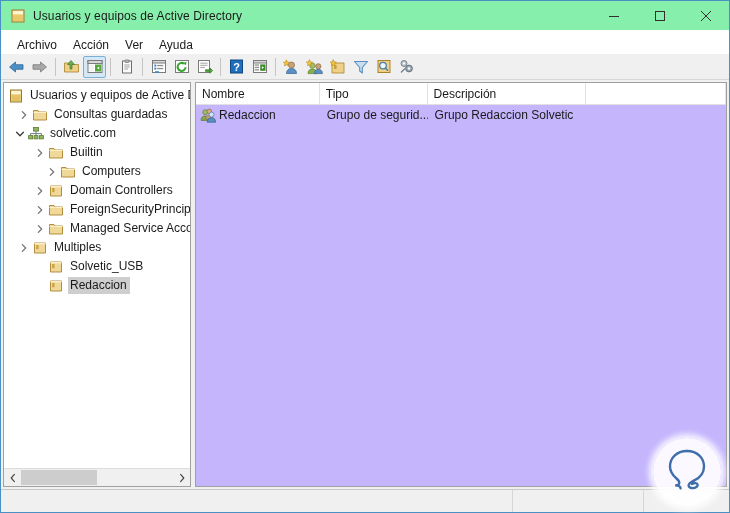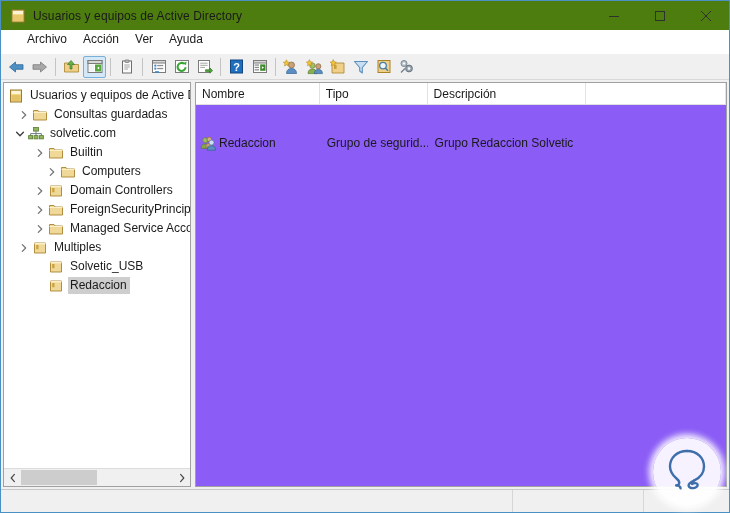--- a/index.html
+++ b/index.html
@@ -25,21 +25,21 @@
     border: 1px solid #4a90c4;
     background: #ffffff;
     display: flex;
     flex-direction: column;
   }
 
   
   #titlebar {
     height: 29px;
     min-height: 29px;
-    background: #4d7c0f;
+    background: #86efac;
     display: flex;
     align-items: center;
     position: relative;
     text-align: right;
   }
   #title-icon {
     width: 16px; height: 16px;
     margin-left: 9px;
     margin-right: 7px;
     position: relative;
@@ -64,22 +64,22 @@
     display: flex;
   }
   .wbtn svg { display: block; }
 
   
   #menubar {
     height: 24px;
     min-height: 24px;
     background: #ffffff;
     display: flex;
-    align-items: flex-start;
-    padding-left: 18px;
+    align-items: flex-end;
+    padding-left: 8px;
   }
   .menu-item {
     font-size: 12px;
     color: #1a1a1a;
     padding: 2px 8px;
     white-space: nowrap;
   }
 
   
   #toolbar {
@@ -204,28 +204,27 @@
   
   #splitter {
     width: 4px;
     min-width: 4px;
     background: #f0f0f0;
   }
 
   
   #list-pane {
     flex: 1;
-    background: #8b5cf6;
+    background: #c4b5fd;
     border: 1px solid #a0a0a0;
     box-sizing: border-box;
     display: flex;
     flex-direction: column;
     overflow: hidden;
     position: relative;
-    gap: 28px;
   }
   #col-header {
     height: 21px;
     min-height: 21px;
     display: flex;
     background: #ffffff;
     border-bottom: 1px solid #e0e0e0;
     position: relative;
   }
   .col-head {

